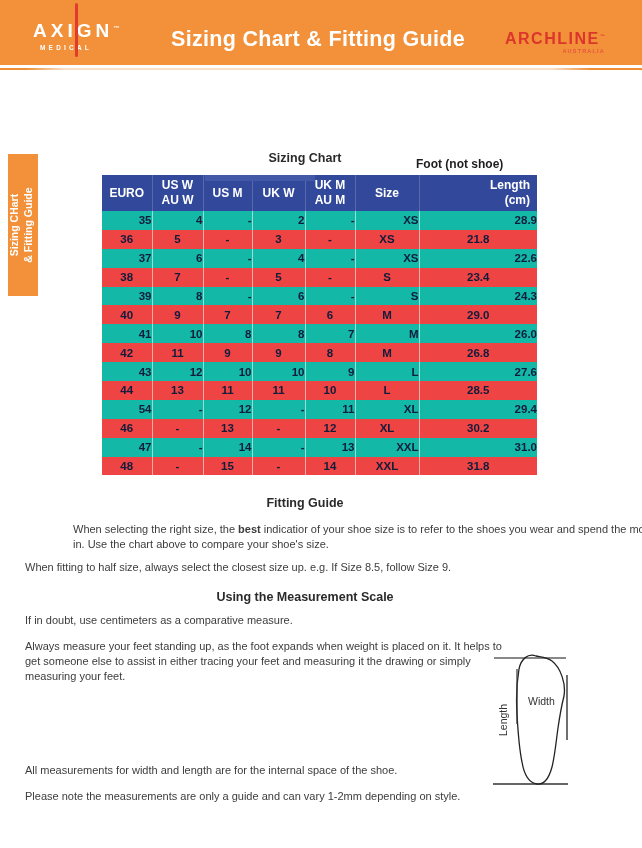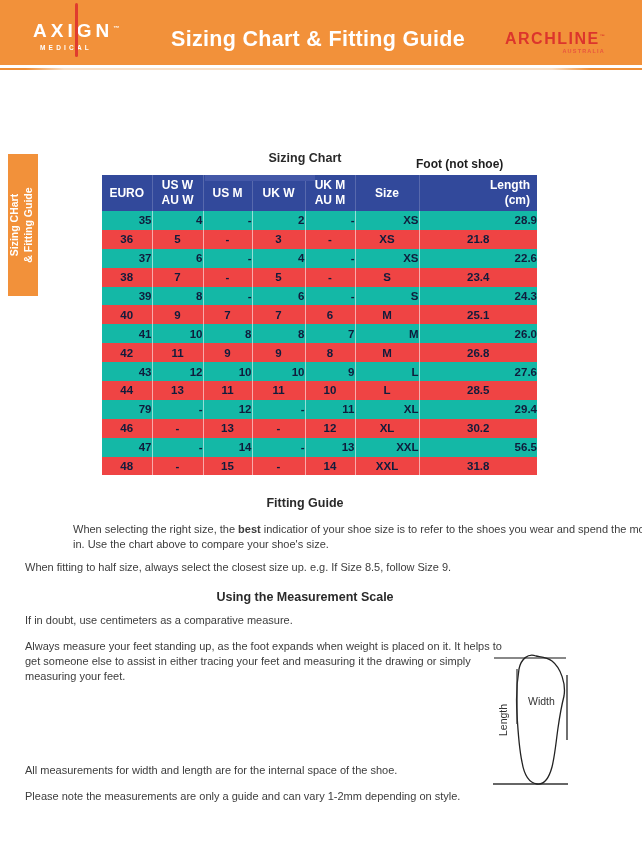--- a/index.html
+++ b/index.html
@@ -180,21 +180,21 @@
           <td>S</td>
           <td>24.3</td>
         </tr>
         <tr class="row-even">
           <td>40</td>
           <td>9</td>
           <td>7</td>
           <td>7</td>
           <td>6</td>
           <td>M</td>
-          <td>25.1</td>
+          <td>29.0</td>
         </tr>
         <tr class="row-odd">
           <td>41</td>
           <td>10</td>
           <td>8</td>
           <td>8</td>
           <td>7</td>
           <td>M</td>
           <td>26.0</td>
         </tr>
@@ -219,21 +219,21 @@
         <tr class="row-even">
           <td>44</td>
           <td>13</td>
           <td>11</td>
           <td>11</td>
           <td>10</td>
           <td>L</td>
           <td>28.5</td>
         </tr>
         <tr class="row-odd">
-          <td>79</td>
+          <td>54</td>
           <td>-</td>
           <td>12</td>
           <td>-</td>
           <td>11</td>
           <td>XL</td>
           <td>29.4</td>
         </tr>
         <tr class="row-even">
           <td>46</td>
           <td>-</td>
@@ -243,21 +243,21 @@
           <td>XL</td>
           <td>30.2</td>
         </tr>
         <tr class="row-odd">
           <td>47</td>
           <td>-</td>
           <td>14</td>
           <td>-</td>
           <td>13</td>
           <td>XXL</td>
-          <td>56.5</td>
+          <td>31.0</td>
         </tr>
         <tr class="row-even">
           <td>48</td>
           <td>-</td>
           <td>15</td>
           <td>-</td>
           <td>14</td>
           <td>XXL</td>
           <td>31.8</td>
         </tr>

